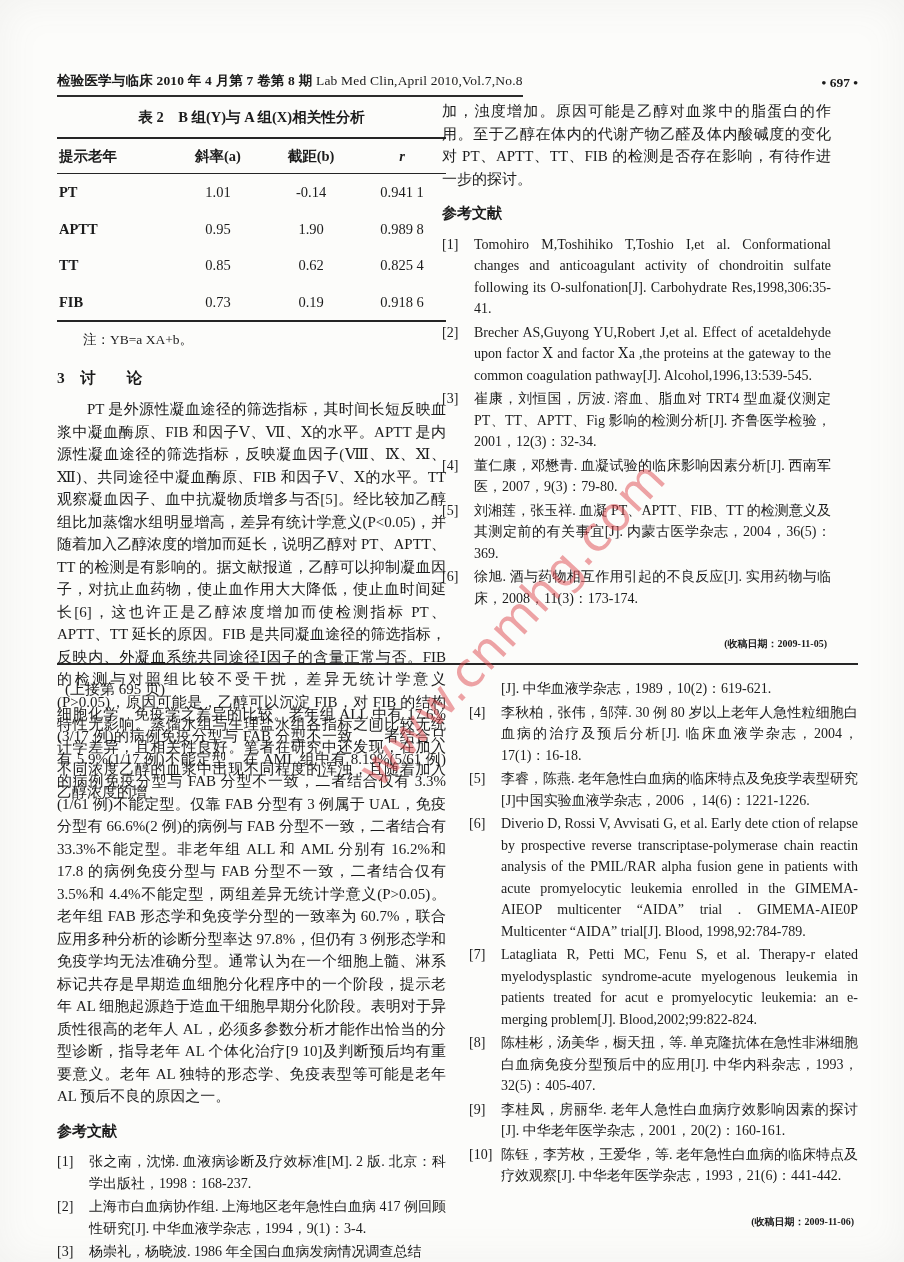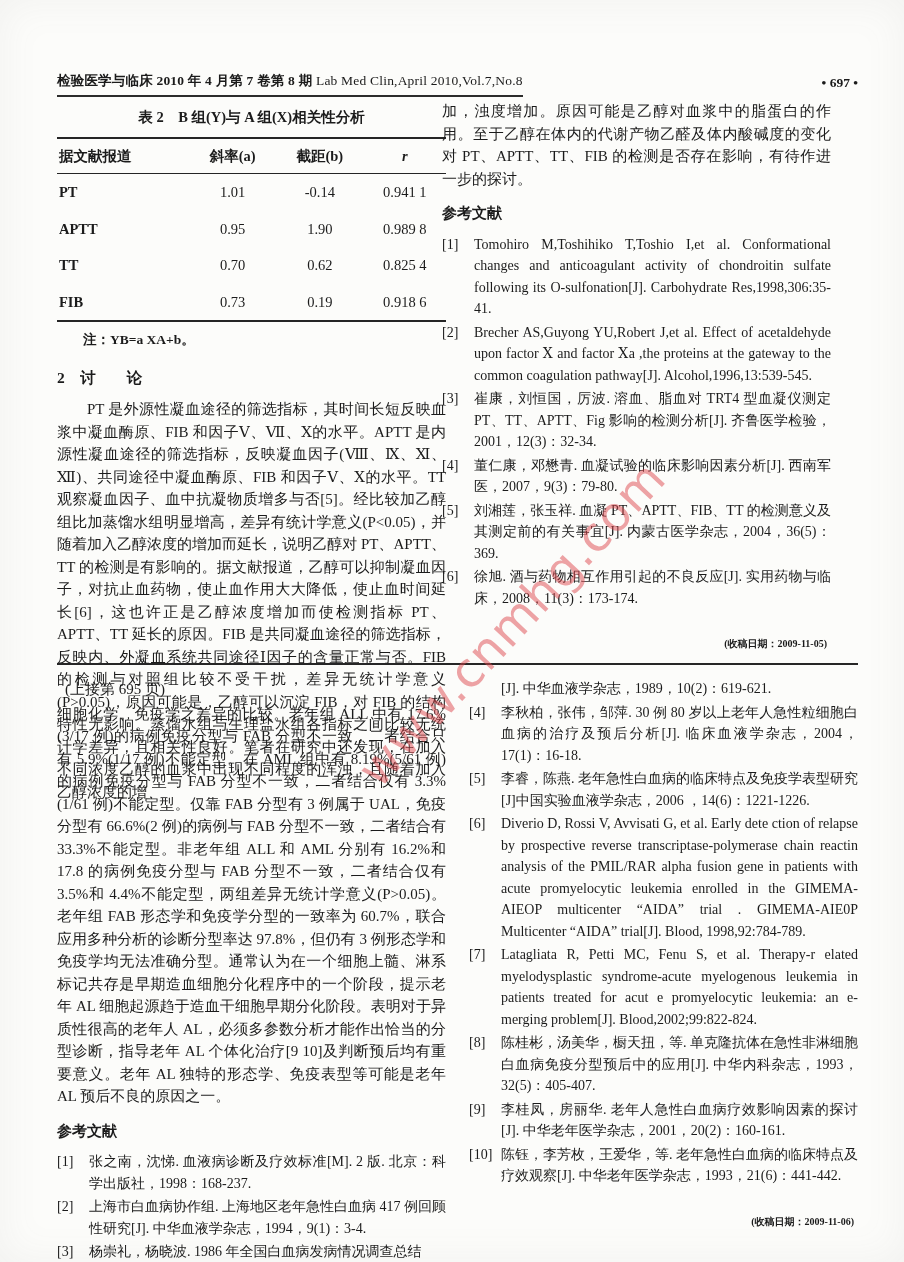--- a/index.html
+++ b/index.html
@@ -29,21 +29,21 @@
   
   .tbl-title{text-align:center;font-weight:bold;font-size:14.5px;margin:2px 0 8px;}
   table{width:100%;border-collapse:collapse;font-size:14.5px;
     border-top:2px solid #252525;border-bottom:2px solid #252525;}
   th{font-weight:bold;border-bottom:1px solid #252525;padding:6px 2px;}
   td{padding:7px 2px;}
   th:first-child,td:first-child{text-align:left;padding-left:2px;}
   th:not(:first-child),td:not(:first-child){text-align:center;}
   td:first-child{font-weight:bold;}
   .italic{font-style:italic;font-weight:bold;}
-  .tbl-note{font-size:13.5px;margin-top:7px;padding-left:26px;text-align:left;font-weight:bold;}
+  .tbl-note{font-size:13.5px;margin-top:7px;padding-left:26px;text-align:left;}
   
   .sec-heading{font-weight:bold;font-size:15.5px;margin:15px 0 9px;text-align:left;}
   .refs-heading{font-weight:bold;font-size:15px;margin:12px 0 9px;text-align:left;}
   .para{text-indent:2em;}
   .para-cont{text-indent:0;}
   
   .refs{font-size:14px;line-height:21.5px;}
   .ref{display:flex;margin-bottom:2px;}
   .ref-m{flex:0 0 32px;}
   .ref-t{flex:1;text-align:justify;}
@@ -69,21 +69,21 @@
     <span>Lab Med Clin,April 2010,Vol.7,No.8</span>
   </div>
   <div class="page-no">• 697 •</div>
 </div>
 
 <div class="col" id="col-tl">
   <div class="tbl-title">表 2　B 组(Y)与 A 组(X)相关性分析</div>
   <table>
     <thead>
       <tr>
-        <th>据文献报道</th>
+        <th>提示老年</th>
         <th>斜率(a)</th>
         <th>截距(b)</th>
         <th class="italic">r</th>
       </tr>
     </thead>
     <tbody>
 
         <tr>
           <td>PT</td>
           <td>1.01</td>
@@ -93,36 +93,36 @@
 
         <tr>
           <td>APTT</td>
           <td>0.95</td>
           <td>1.90</td>
           <td>0.989 8</td>
         </tr>
 
         <tr>
           <td>TT</td>
-          <td>0.70</td>
+          <td>0.85</td>
           <td>0.62</td>
           <td>0.825 4</td>
         </tr>
 
         <tr>
           <td>FIB</td>
           <td>0.73</td>
           <td>0.19</td>
           <td>0.918 6</td>
         </tr>
       </tbody>
   </table>
   <div class="tbl-note">注：YB=a XA+b。</div>
 
-  <div class="sec-heading">2　讨　　论</div>
+  <div class="sec-heading">3　讨　　论</div>
   <div class="para">PT 是外源性凝血途径的筛选指标，其时间长短反映血浆中凝血酶原、FIB 和因子Ⅴ、Ⅶ、Ⅹ的水平。APTT 是内源性凝血途径的筛选指标，反映凝血因子(Ⅷ、Ⅸ、Ⅺ、Ⅻ)、共同途径中凝血酶原、FIB 和因子Ⅴ、Ⅹ的水平。TT 观察凝血因子、血中抗凝物质增多与否[5]。经比较加乙醇组比加蒸馏水组明显增高，差异有统计学意义(P&lt;0.05)，并随着加入乙醇浓度的增加而延长，说明乙醇对 PT、APTT、TT 的检测是有影响的。据文献报道，乙醇可以抑制凝血因子，对抗止血药物，使止血作用大大降低，使止血时间延长[6]，这也许正是乙醇浓度增加而使检测指标 PT、APTT、TT 延长的原因。FIB 是共同凝血途径的筛选指标，反映内、外凝血系统共同途径Ⅰ因子的含量正常与否。FIB 的检测与对照组比较不受干扰，差异无统计学意义(P&gt;0.05)，原因可能是，乙醇可以沉淀 FIB，对 FIB 的结构特性无影响。蒸馏水组与生理盐水组各指标之间比较无统计学差异，且相关性良好。笔者在研究中还发现，在加入不同浓度乙醇的血浆中出现不同程度的浑浊，且随着加入乙醇浓度的增</div>
 </div>
 
 <div class="col" id="col-tr">
   <div class="para-cont">加，浊度增加。原因可能是乙醇对血浆中的脂蛋白的作用。至于乙醇在体内的代谢产物乙醛及体内酸碱度的变化对 PT、APTT、TT、FIB 的检测是否存在影响，有待作进一步的探讨。</div>
   <div class="refs-heading">参考文献</div>
   <div class="refs">
 
       <div class="ref">
         <span class="ref-m">[1]</span>

